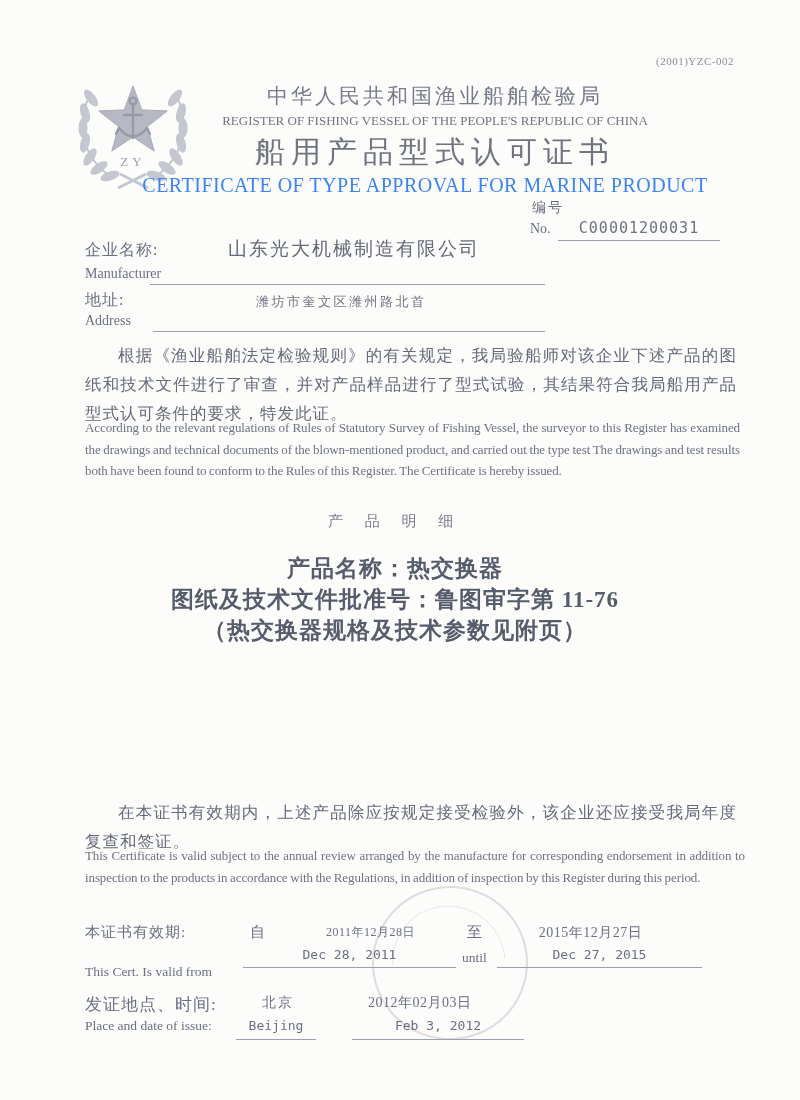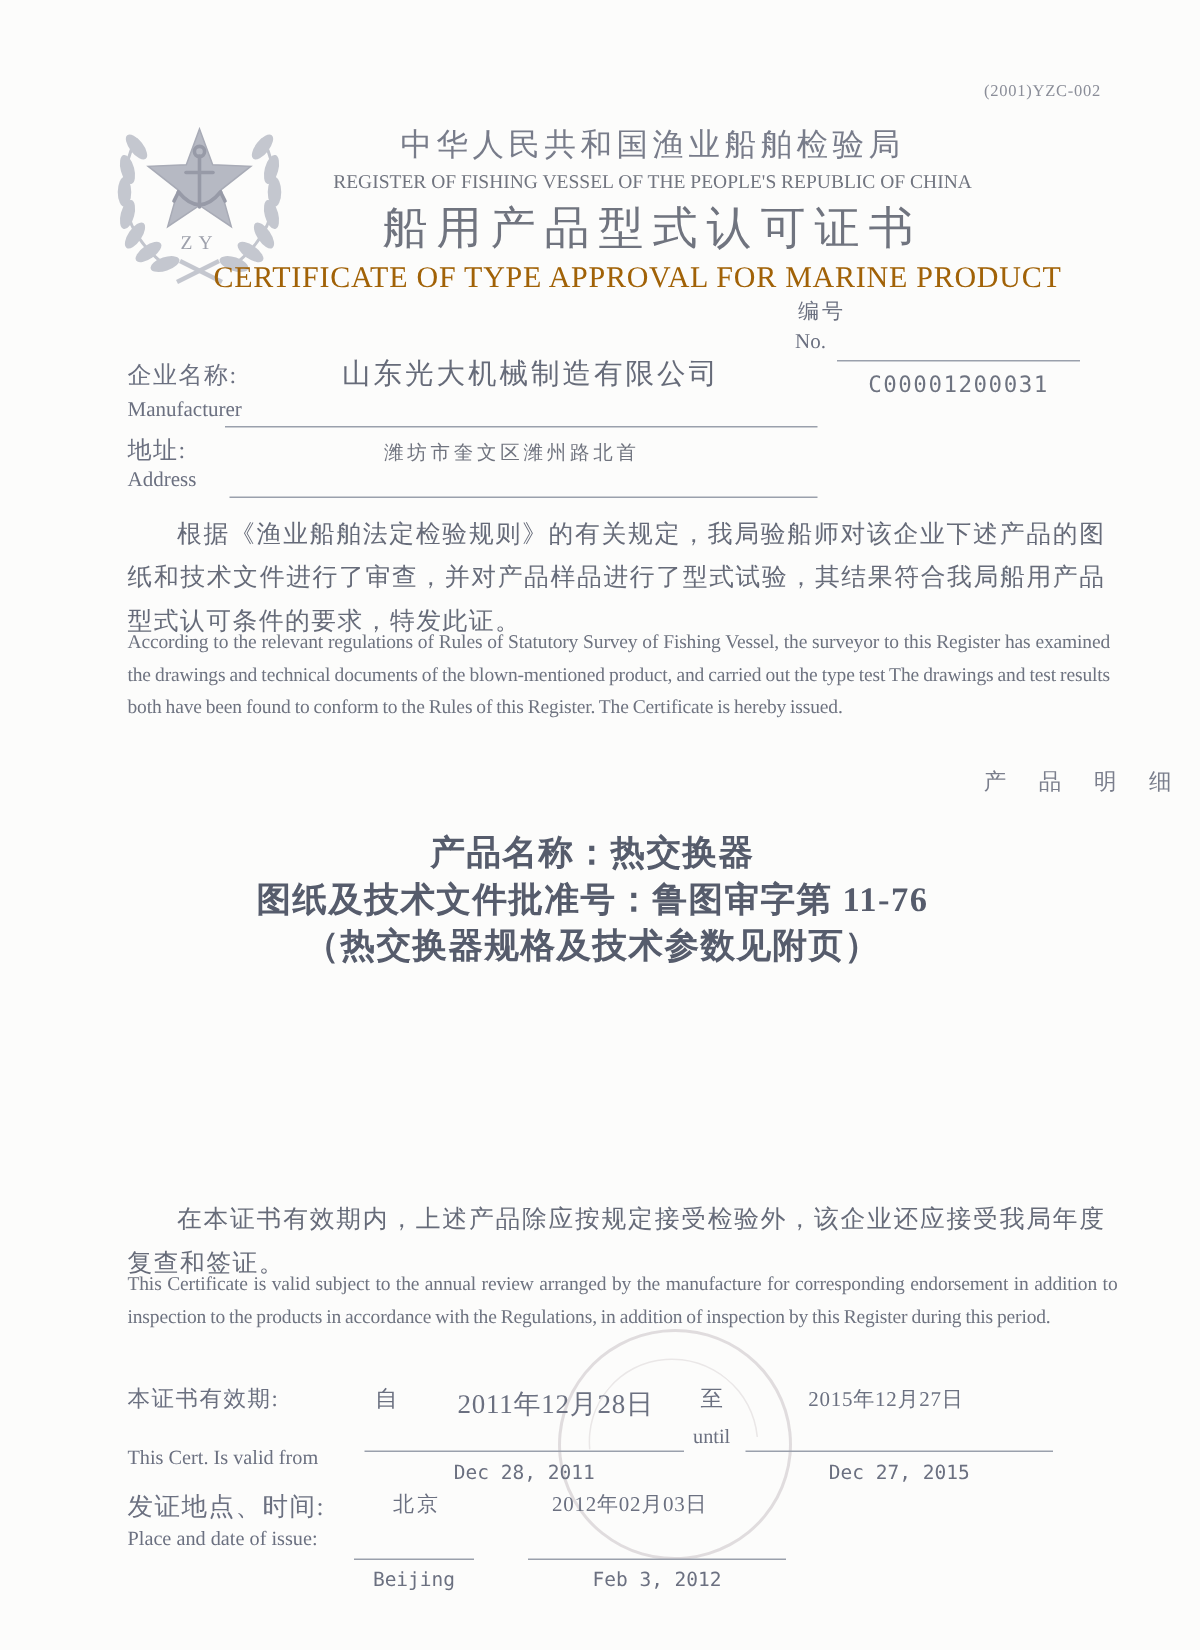--- a/index.html
+++ b/index.html
@@ -8,21 +8,21 @@
     width:800px;height:1100px;
     margin:0 auto;
     background:#fcfcfb;
     overflow:hidden;
     font-family:"Liberation Serif", serif;
     color:#6b7080;
   }
   .abs{position:absolute;}
   .cn{font-family:"Liberation Serif", serif;}
   .serif{font-family:"Liberation Serif", serif;}
-  .mono{font-family:"DejaVu Sans Mono", monospace;margin-top:28px;}
+  .mono{font-family:"DejaVu Sans Mono", monospace;}
   .center{text-align:center;}
   .uline{border-bottom:1px solid #9aa0ac;height:0;}
   .para-cn{
     font-size:16.5px;line-height:29px;text-align:justify;
     text-indent:2em;color:#666b79;letter-spacing:1px;
   }
   .para-en{
     font-size:13px;line-height:21.5px;text-align:justify;
     color:#6e7380;word-spacing:-0.5px;letter-spacing:-0.1px;
   }
@@ -89,55 +89,55 @@
         <path d="M61,58 l-3,6 M89,58 l3,6"></path>
       </g>
 
       <text x="75" y="96" text-anchor="middle" font-size="13" letter-spacing="4" fill="#9ea1ac" font-family="Liberation Serif, serif">ZY</text>
     </svg>
   </div>
 
   <div class="abs cn center" style="left:190px;top:82px;width:490px;font-size:21px;letter-spacing:3px;color:#787c8a;">中华人民共和国渔业船舶检验局</div>
   <div class="abs serif center" style="left:170px;top:113px;width:530px;font-size:13px;color:#70747f;">REGISTER OF FISHING VESSEL OF THE PEOPLE'S REPUBLIC OF CHINA</div>
   <div class="abs cn center" style="left:190px;top:132px;width:490px;font-size:30px;letter-spacing:6px;color:#70747f;">船用产品型式认可证书</div>
-  <div class="abs serif center" style="left:60px;top:174px;width:730px;font-size:20px;letter-spacing:0.5px;color:#a16207;">CERTIFICATE OF TYPE APPROVAL FOR MARINE PRODUCT</div>
+  <div class="abs serif center" style="left:60px;top:174px;width:730px;font-size:20px;letter-spacing:0.5px;color:#3b82f6;">CERTIFICATE OF TYPE APPROVAL FOR MARINE PRODUCT</div>
 
   <div class="abs cn" style="left:532px;top:199px;font-size:14px;letter-spacing:2px;">编号</div>
   <div class="abs serif" style="left:530px;top:221px;font-size:14px;">No.</div>
   <div class="abs uline" style="left:558px;top:240px;width:162px;"></div>
   <div class="abs mono center" style="left:560px;top:219px;width:158px;font-size:15px;letter-spacing:1px;color:#6e7380;">C00001200031</div>
 
   <div class="abs cn" style="left:85px;top:240px;font-size:16px;letter-spacing:1px;">企业名称:</div>
   <div class="abs cn" style="left:228px;top:236px;font-size:19px;letter-spacing:2px;color:#666b79;">山东光大机械制造有限公司</div>
   <div class="abs serif" style="left:85px;top:266px;font-size:14px;">Manufacturer</div>
   <div class="abs uline" style="left:150px;top:284px;width:395px;"></div>
 
   <div class="abs cn" style="left:85px;top:290px;font-size:16px;letter-spacing:1px;">地址:</div>
   <div class="abs cn" style="left:256px;top:293px;font-size:13px;letter-spacing:2.5px;color:#70747f;">潍坊市奎文区潍州路北首</div>
   <div class="abs serif" style="left:85px;top:313px;font-size:14px;">Address</div>
   <div class="abs uline" style="left:153px;top:331px;width:392px;"></div>
 
   <div class="abs cn para-cn" style="left:85px;top:341px;width:652px;">根据《渔业船舶法定检验规则》的有关规定，我局验船师对该企业下述产品的图纸和技术文件进行了审查，并对产品样品进行了型式试验，其结果符合我局船用产品型式认可条件的要求，特发此证。</div>
   <div class="abs serif para-en" style="left:85px;top:417px;width:655px;">According to the relevant regulations of Rules of Statutory Survey of Fishing Vessel, the surveyor to this Register has examined the drawings and technical documents of the blown-mentioned product, and carried out the type test The drawings and test results both have been found to conform to the Rules of this Register. The Certificate is hereby issued.</div>
 
-  <div class="abs cn center" style="left:0;top:512px;width:790px;font-size:15px;letter-spacing:9px;color:#7a7e8c;text-align:right;">产 品 明 细</div>
+  <div class="abs cn center" style="left:0;top:512px;width:790px;font-size:15px;letter-spacing:9px;color:#7a7e8c;">产 品 明 细</div>
 
   <div class="abs cn center bold-line" style="left:0;top:553px;width:790px;">产品名称：热交换器</div>
   <div class="abs cn center bold-line" style="left:0;top:584px;width:790px;">图纸及技术文件批准号：鲁图审字第 11-76</div>
   <div class="abs cn center bold-line" style="left:0;top:615px;width:790px;">（热交换器规格及技术参数见附页）</div>
 
   <div class="abs cn para-cn" style="left:85px;top:798px;width:652px;">在本证书有效期内，上述产品除应按规定接受检验外，该企业还应接受我局年度复查和签证。</div>
   <div class="abs serif para-en" style="left:85px;top:845px;width:660px;">This Certificate is valid subject to the annual review arranged by the manufacture for corresponding endorsement in addition to inspection to the products in accordance with the Regulations, in addition of inspection by this Register during this period.</div>
 
   <div class="abs stamp" style="left:372px;top:886px;width:152px;height:150px;"></div>
   <div class="abs stamp-arc" style="left:392px;top:906px;width:112px;height:110px;"></div>
 
   <div class="abs cn" style="left:85px;top:923px;font-size:15px;letter-spacing:1px;">本证书有效期:</div>
   <div class="abs cn" style="left:250px;top:923px;font-size:15px;">自</div>
-  <div class="abs cn center" style="left:298px;top:924px;width:145px;font-size:18px;letter-spacing:0.5px;">2011年12月28日</div>
+  <div class="abs cn center" style="left:298px;top:924px;width:145px;font-size:12px;letter-spacing:0.5px;">2011年12月28日</div>
   <div class="abs cn" style="left:467px;top:923px;font-size:15px;">至</div>
   <div class="abs cn center" style="left:518px;top:924px;width:145px;font-size:14px;letter-spacing:0.5px;">2015年12月27日</div>
 
   <div class="abs serif" style="left:85px;top:948px;font-size:13.5px;margin-top:16px;">This Cert. Is valid from</div>
   <div class="abs uline" style="left:243px;top:967px;width:213px;"></div>
   <div class="abs mono center" style="left:243px;top:947px;width:213px;font-size:13px;">Dec 28, 2011</div>
   <div class="abs serif" style="left:462px;top:950px;font-size:13.5px;">until</div>
   <div class="abs uline" style="left:497px;top:967px;width:205px;"></div>
   <div class="abs mono center" style="left:497px;top:947px;width:205px;font-size:13px;">Dec 27, 2015</div>
 

